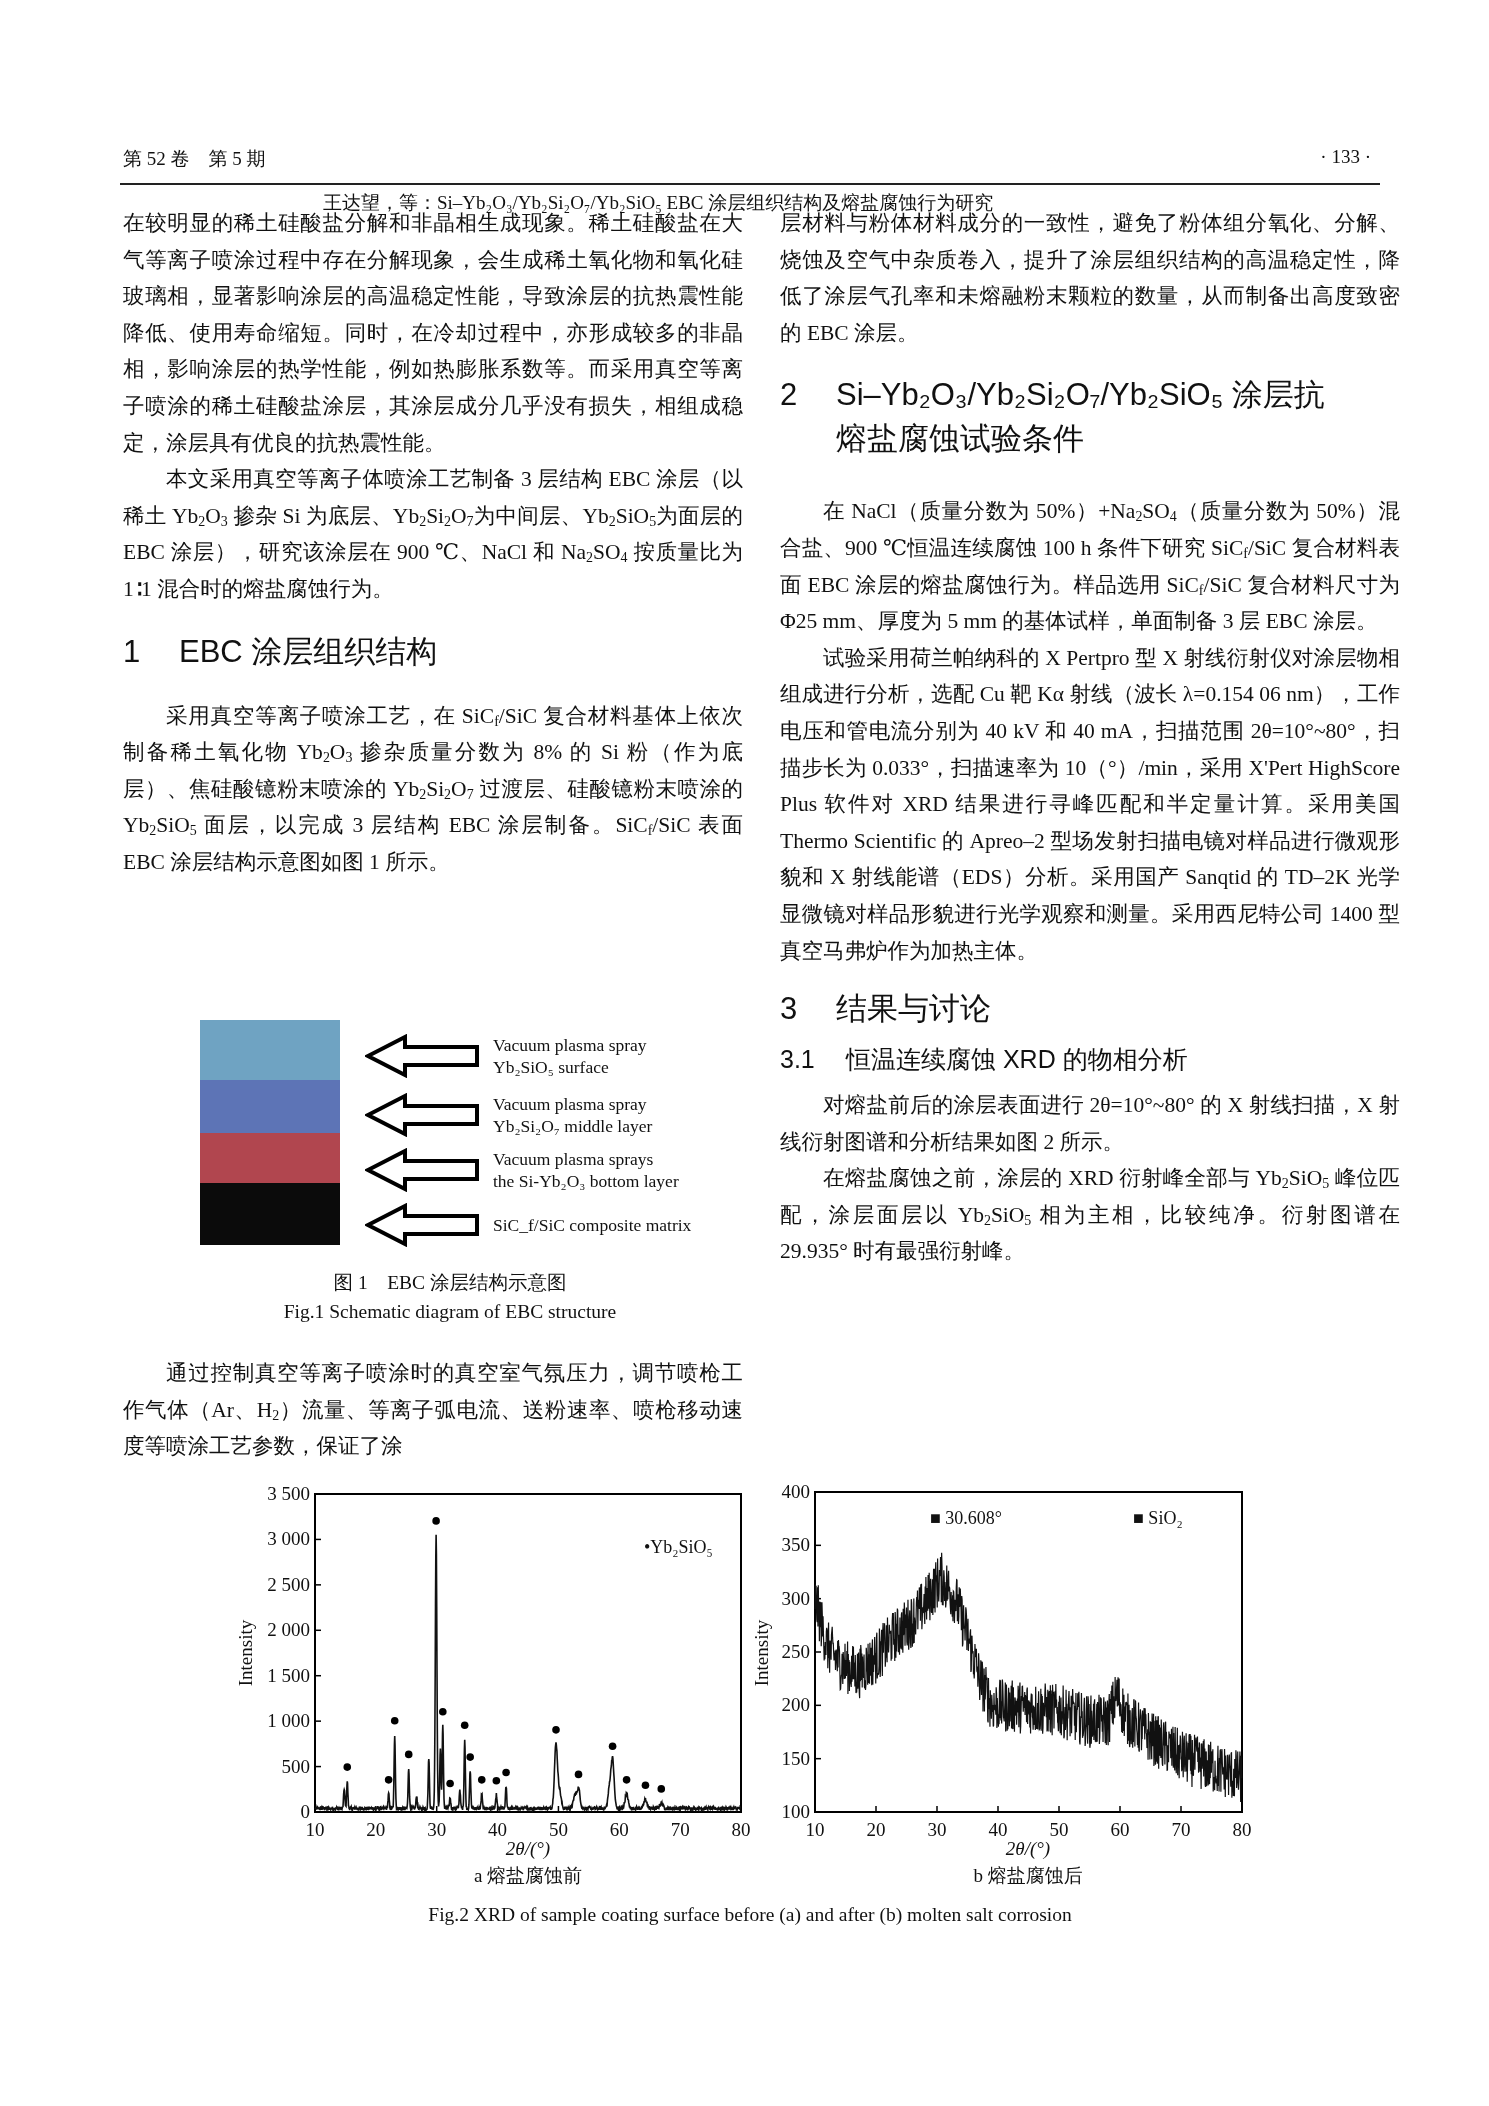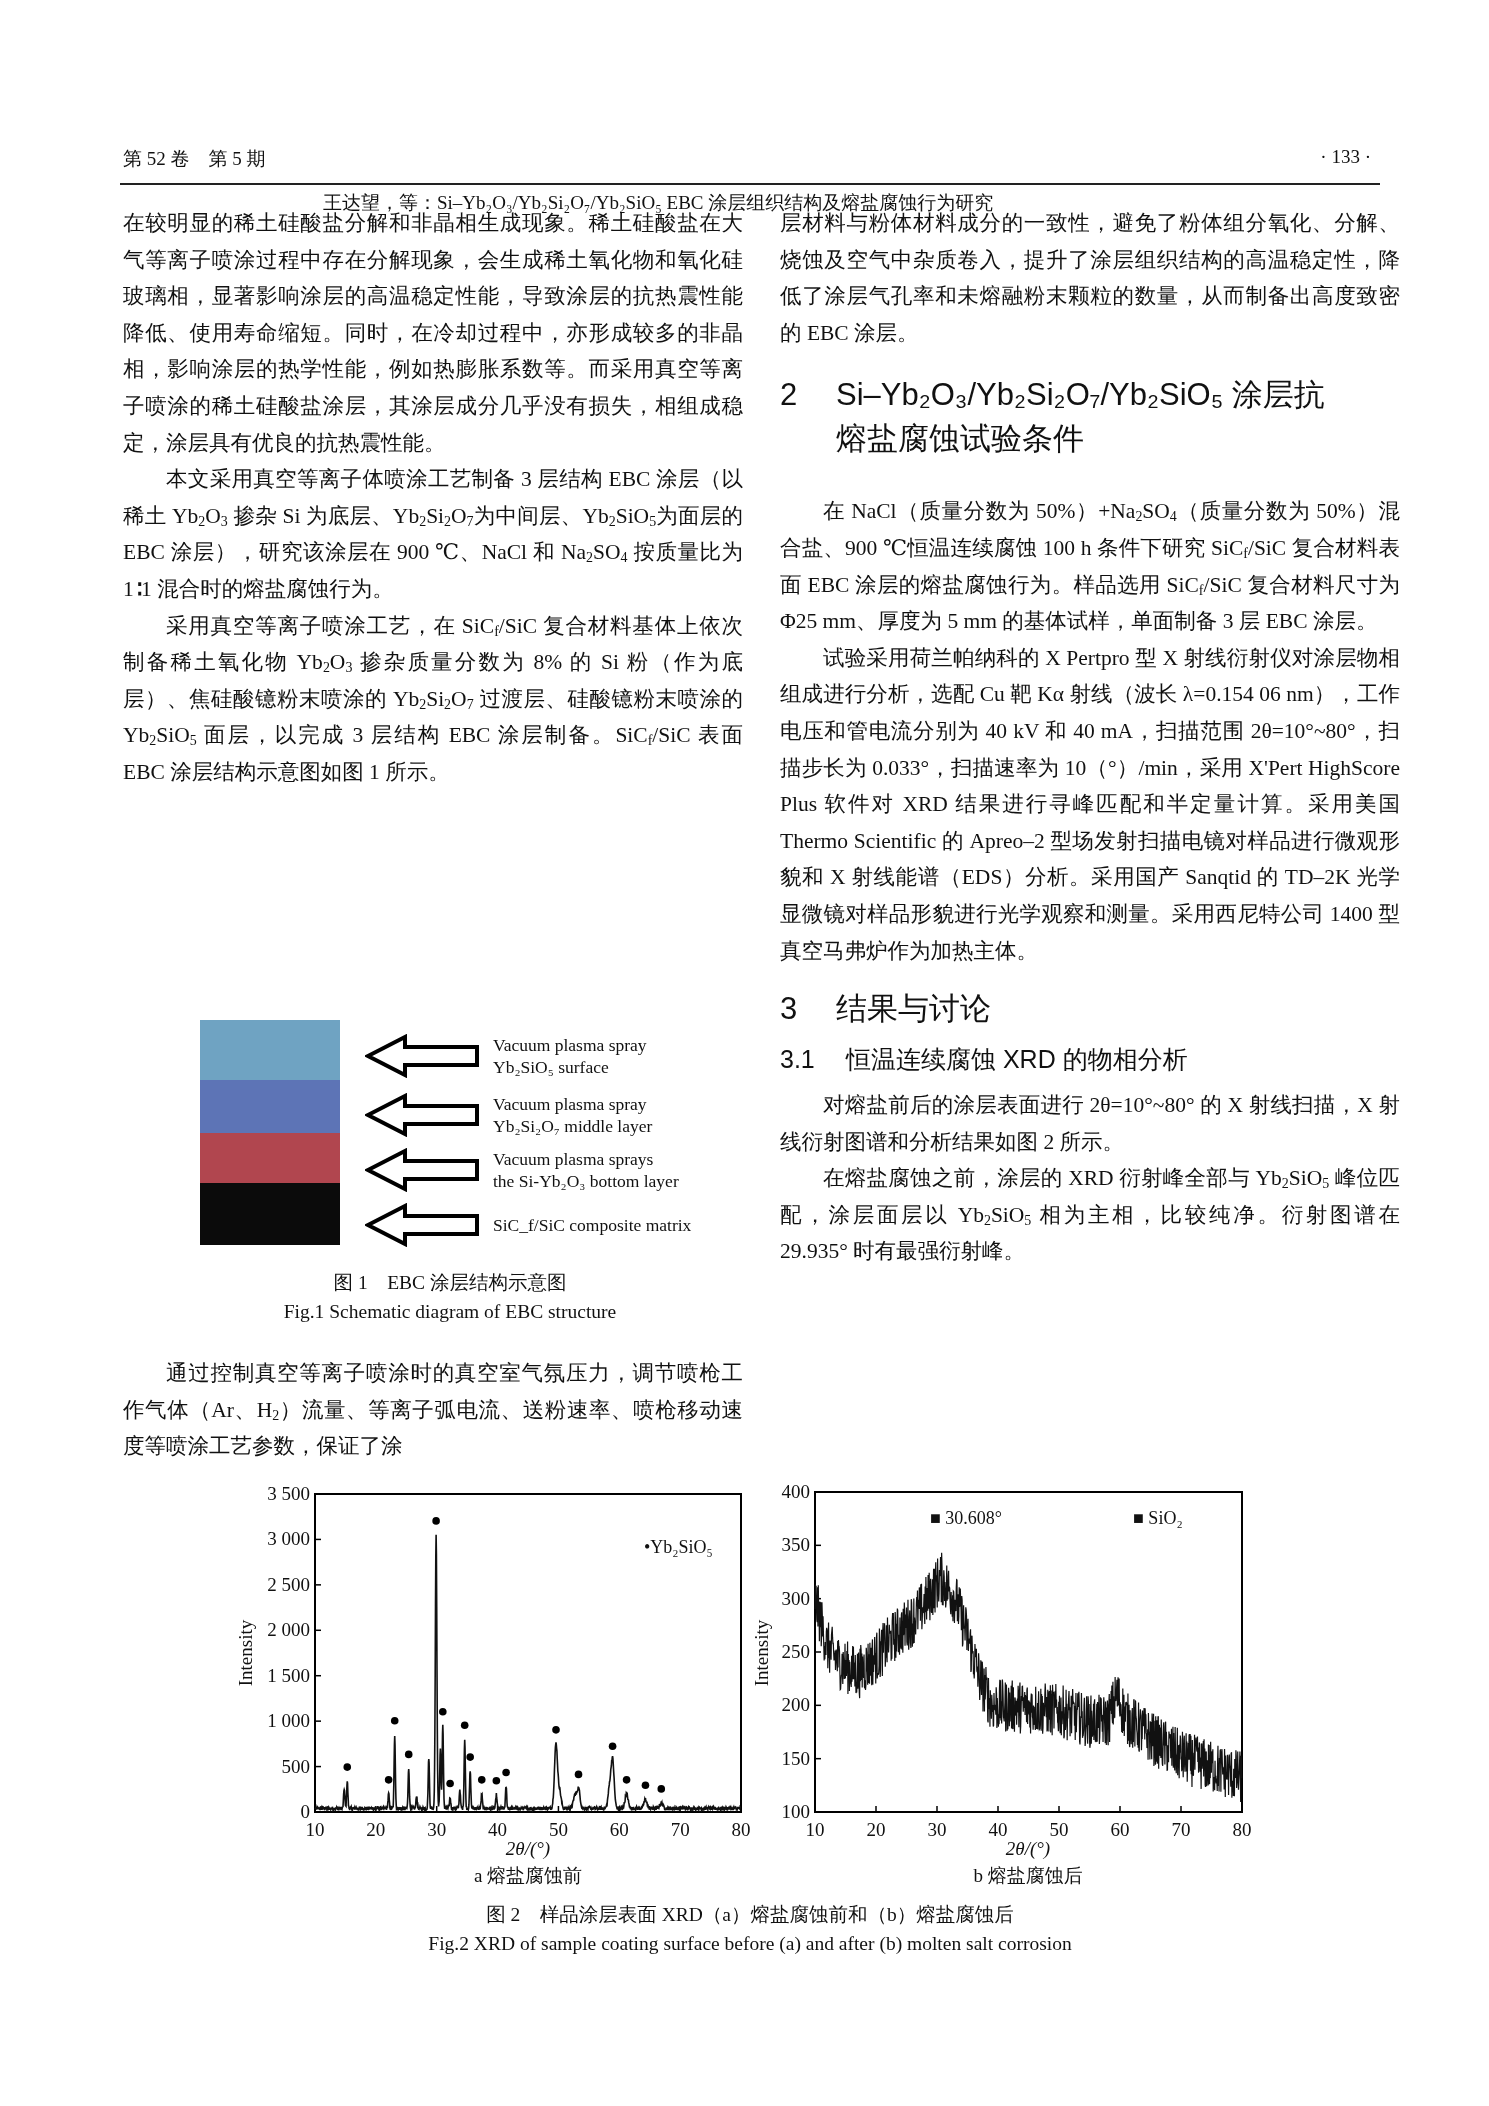--- a/index.html
+++ b/index.html
@@ -34,20 +34,23 @@
 <div class="header">
   <span class="vol">第 52 卷　第 5 期</span>
   <span class="title">王达望，等：Si–Yb₂O₃/Yb₂Si₂O₇/Yb₂SiO₅ EBC 涂层组织结构及熔盐腐蚀行为研究</span>
   <span class="page">· 133 ·</span>
 </div>
 <div class="header-rule"></div>
 
 <div class="col" style="left:123px; top:205px;">
   <p>在较明显的稀土硅酸盐分解和非晶相生成现象。稀土硅酸盐在大气等离子喷涂过程中存在分解现象，会生成稀土氧化物和氧化硅玻璃相，显著影响涂层的高温稳定性能，导致涂层的抗热震性能降低、使用寿命缩短。同时，在冷却过程中，亦形成较多的非晶相，影响涂层的热学性能，例如热膨胀系数等。而采用真空等离子喷涂的稀土硅酸盐涂层，其涂层成分几乎没有损失，相组成稳定，涂层具有优良的抗热震性能。</p>
   <p class="ind"><span>本文采用真空等离子体喷涂工艺制备 3 层结构 EBC 涂层（以稀土 Yb</span><sub>2</sub><span>O</span><sub>3</sub><span> 掺杂 Si 为底层、Yb</span><sub>2</sub><span>Si</span><sub>2</sub><span>O</span><sub>7</sub><span>为中间层、Yb</span><sub>2</sub><span>SiO</span><sub>5</sub><span>为面层的 EBC 涂层），研究该涂层在 900 ℃、NaCl 和 Na</span><sub>2</sub><span>SO</span><sub>4</sub><span> 按质量比为 1∶1 混合时的熔盐腐蚀行为。</span></p>
+  <div class="h1" style="margin-top:22px; margin-bottom:24px;">
+    <span class="num" style="width:56px;">1</span><span>EBC 涂层组织结构</span>
+  </div>
   <p class="ind"><span>采用真空等离子喷涂工艺，在 SiC</span><sub>f</sub><span>/SiC 复合材料基体上依次制备稀土氧化物 Yb</span><sub>2</sub><span>O</span><sub>3</sub><span> 掺杂质量分数为 8% 的 Si 粉（作为底层）、焦硅酸镱粉末喷涂的 Yb</span><sub>2</sub><span>Si</span><sub>2</sub><span>O</span><sub>7</sub><span> 过渡层、硅酸镱粉末喷涂的 Yb</span><sub>2</sub><span>SiO</span><sub>5</sub><span> 面层，以完成 3 层结构 EBC 涂层制备。SiC</span><sub>f</sub><span>/SiC 表面 EBC 涂层结构示意图如图 1 所示。</span></p>
 </div>
 
 <div class="fig1">
   <div class="layer" style="top:0; height:60px; background:#6fa3c2;"></div>
   <div class="layer" style="top:60px; height:53px; background:#5d74b6;"></div>
   <div class="layer" style="top:113px; height:50px; background:#b1464f;"></div>
   <div class="layer" style="top:163px; height:62px; background:#0b0b0b;"></div>
 
   <svg class="arrow" style="top:14px;" viewBox="0 0 115 44">
@@ -200,15 +203,14 @@
       <text x="810" y="1604.6666666666667" text-anchor="end" class="ax-text">300</text>
       <line x1="815" y1="1545.3333333333333" x2="821" y2="1545.3333333333333" stroke="#000" stroke-width="1.5"></line>
       <text x="810" y="1551.3333333333333" text-anchor="end" class="ax-text">350</text>
       <line x1="815" y1="1492" x2="821" y2="1492" stroke="#000" stroke-width="1.5"></line>
       <text x="810" y="1498" text-anchor="end" class="ax-text">400</text>
       <polyline points="815,1609.3416709825435 815.366,1584.6681608385475 815.732,1588.4985773028768 816.098,1585.6632426247793 816.464,1607.8756171054808 816.83,1619.6112052857306 817.196,1622.241668988169 817.562,1587.3297450286755 817.928,1626.4010882519688 818.294,1585.2352923718383 818.6600000000001,1609.486802150629 819.0260000000001,1601.5667557595516 819.392,1641.3554496250654 819.758,1609.5218276133273 820.124,1601.739467753063 820.49,1627.2408487864031 820.856,1602.3609635202406 821.2220000000001,1646.1313875308379 821.5880000000001,1635.4938509422668 821.9540000000001,1602.2735449492593 822.32,1615.2087791261617 822.686,1636.4652413342828 823.052,1616.3501418369406 823.4180000000001,1632.7244018943506 823.7840000000001,1645.9701015661892 824.1500000000001,1660.4423027034427 824.5160000000001,1646.0510787711162 824.8820000000001,1659.2947961911507 825.248,1642.0162022671307 825.614,1652.9545012344647 825.9800000000001,1654.8677780087735 826.3460000000001,1631.6189047062612 826.7120000000001,1627.8831743164815 827.0780000000001,1629.517520426598 827.4440000000001,1632.2043714203148 827.8100000000001,1668.3250879896457 828.1760000000002,1647.4713156383011 828.5420000000001,1622.5123536437281 828.9080000000001,1658.077631217439 829.2740000000001,1651.508477568323 829.6400000000001,1672.7973968488463 830.0060000000001,1640.6162624316803 830.3720000000001,1642.8758775168392 830.7380000000002,1645.8129240267724 831.1040000000002,1659.7490143243795 831.4700000000001,1634.8204602353992 831.8360000000001,1631.093586657594 832.2020000000001,1626.8394710548037 832.5680000000001,1637.1472184043505 832.9340000000002,1643.477336408377 833.3000000000002,1643.4431152167313 833.6660000000002,1653.2375886911207 834.0320000000002,1660.4014469299102 834.3980000000001,1652.703244614904 834.7640000000001,1659.4154426972332 835.1300000000001,1650.4029500170316 835.4960000000002,1670.1074983658275 835.8620000000002,1655.1778507349538 836.2280000000002,1649.495843082345 836.5940000000002,1655.3482592632322 836.9600000000002,1664.4945393779446 837.3260000000001,1671.2136547779855 837.6920000000002,1641.080149718157 838.0580000000002,1667.5526830961462 838.4240000000002,1640.1250699646612 838.7900000000002,1646.1231567185328 839.1560000000002,1646.564195943775 839.5220000000002,1651.4064992770109 839.8880000000001,1671.5393679386302 840.2540000000002,1689.5966343857417 840.6200000000002,1689.1215914907398 840.9860000000002,1680.7585199703913 841.3520000000002,1675.38231130957 841.7180000000002,1675.3506647843908 842.0840000000002,1653.7700477088124 842.4500000000003,1673.507891752735 842.8160000000003,1683.9892457207327 843.1820000000002,1651.919430273469 843.5480000000002,1659.3966672280437 843.9140000000002,1666.7946013948008 844.2800000000002,1678.9054668788567 844.6460000000003,1672.5383457006621 845.0120000000003,1643.6331792645767 845.3780000000003,1678.393580891992 845.7440000000003,1660.0967315181383 846.1100000000002,1664.7053590429714 846.4760000000002,1675.906800698479 846.8420000000002,1651.0374822460435 847.2080000000003,1673.5178138807614 847.5740000000003,1641.589169253164 847.9400000000003,1693.977948167434 848.3060000000003,1653.9450540984126 848.6720000000003,1675.9376653626107 849.0380000000002,1660.0940223701075 849.4040000000003,1691.0604786832562 849.7700000000003,1661.7235886523042 850.1360000000003,1674.811050015416 850.5020000000003,1682.0177152611855 850.8680000000003,1684.0224558626055 851.2340000000003,1686.986158904963 851.6000000000003,1655.7471145864229 851.9660000000003,1681.7829634194516 852.3320000000003,1666.8897395354638 852.6980000000003,1646.0872952711204 853.0640000000003,1679.2006632063626 853.4300000000003,1646.741724795966 853.7960000000003,1679.088898069393 854.1620000000003,1677.0730749075478 854.5280000000002,1662.5114753726727 854.8940000000002,1686.397751832264 855.2600000000002,1654.9566747886136 855.6260000000002,1675.6148352112402 855.9920000000002,1693.0797808979846 856.3580000000002,1690.580837453423 856.7240000000002,1692.4549930200942 857.0900000000001,1678.8712895402605 857.4560000000001,1653.6849872289333 857.8220000000001,1688.777610671907 858.1880000000001,1675.8759236924764 858.5540000000002,1652.401558460035 858.9200000000002,1681.6826682964102 859.2860000000002,1692.8445764641917 859.6520000000002,1698.128085416081 860.0180000000001,1648.8322602573683 860.3840000000001,1681.2518644129352 860.7500000000001,1645.0416666423164 861.1160000000001,1650.5546948025847 861.4820000000001,1679.941013989595 861.8480000000001,1653.3910538536827 862.214,1687.4949837199729 862.58,1656.4145857945773 862.946,1672.2940617262948 863.312,1675.3105231129396 863.678,1677.7924182558459 864.0440000000001,1654.4545095130309 864.4100000000001,1686.914228563126 864.7760000000001,1688.3466226043677 865.142,1680.2167722258732 865.508,1690.072464471009 865.874,1685.4589066661733 866.24,1647.7538991083798 866.606,1652.1791790585062 866.972,1669.5113600563093 867.338,1672.029087922214 867.704,1684.7714251678801 868.0699999999999,1643.6628493406793 868.4359999999999,1670.4813511563968 868.8019999999999,1682.9870500149084 869.1679999999999,1654.2229108389636 869.5339999999999,1683.6292778495713 869.8999999999999,1642.7044687053985 870.2659999999998,1672.3399972965167 870.6319999999998,1675.625572859719 870.9979999999999,1647.7794548862892 871.3639999999999,1668.9224930229113 871.7299999999999,1685.3522946664532 872.0959999999999,1647.4664005220682 872.4619999999999,1639.39835141822 872.8279999999999,1684.621564330053 873.1939999999998,1655.386767805256 873.5599999999998,1672.0722129756302 873.9259999999998,1656.5330713262906 874.2919999999998,1664.839653158107 874.6579999999998,1637.0696765421346 875.0239999999998,1660.2360809720167 875.3899999999998,1653.1242668005598 875.7559999999997,1683.551209970802 876.1219999999997,1659.5733945092397 876.4879999999998,1636.987941177782 876.8539999999998,1632.6484886613116 877.2199999999998,1678.5536854195402 877.5859999999998,1672.948565622919 877.9519999999998,1674.093457273533 878.3179999999998,1674.3847786214217 878.6839999999997,1673.3784734733451 879.0499999999997,1665.758354286137 879.4159999999997,1628.4271697927354 879.7819999999997,1642.4547725419793 880.1479999999997,1677.061700658879 880.5139999999997,1669.450507863277 880.8799999999997,1641.3344843798222 881.2459999999996,1643.5662707020645 881.6119999999996,1629.8169009855742 881.9779999999996,1636.1478942341637 882.3439999999996,1675.9259496728073 882.7099999999996,1632.3712807001002 883.0759999999996,1622.9958442611874 883.4419999999997,1652.83208654416 883.8079999999997,1634.1614521769404 884.1739999999996,1636.2620987438725 884.5399999999996,1623.3698660720522 884.9059999999996,1638.4412971502325 885.2719999999996,1666.6562422319294 885.6379999999996,1657.2017114227733 886.0039999999996,1657.055076914135 886.3699999999995,1625.292376093879 886.7359999999995,1647.974967453924 887.1019999999995,1662.1214870326503 887.4679999999995,1617.55493126411 887.8339999999995,1636.6168488070598 888.1999999999995,1644.9535081535885 888.5659999999996,1652.489793150786 888.9319999999996,1644.2436074375094 889.2979999999995,1624.6664484116645 889.6639999999995,1633.1381989040897 890.0299999999995,1632.8994187935 890.3959999999995,1631.337803395836 890.7619999999995,1631.2121417748826 891.1279999999995,1660.7304417562746 891.4939999999995,1652.0655532814708 891.8599999999994,1658.9013915137143 892.2259999999994,1620.91050916946 892.5919999999994,1613.1010379466416 892.9579999999994,1624.5656981898092 893.3239999999994,1612.9759557529703 893.6899999999994,1644.8104890524983 894.0559999999994,1639.1619087278011 894.4219999999993,1645.0770008260065 894.7879999999993,1661.06544199571 895.1539999999993,1611.985318918818 895.5199999999994,1619.961218750956 895.8859999999994,1657.802280373544 896.2519999999994,1623.7827853601912 896.6179999999994,1651.410053859228 896.9839999999994,1628.1911112190685 897.3499999999993,1608.5082753259578 897.7159999999993,1610.3238954441397 898.0819999999993,1633.5156548951925 898.4479999999993,1652.123267208694 898.8139999999993,1634.8088401555938 899.1799999999993,1643.4187237987699 899.5459999999993,1654.830876107293 899.9119999999992,1617.5993297008429 900.2779999999992,1646.870809016075 900.6439999999993,1644.4724077674468 901.0099999999993,1648.7988918267192 901.3759999999993,1614.4809730461375 901.7419999999993,1612.320933156263 902.1079999999993,1649.728416287438 902.4739999999993,1620.753553234442 902.8399999999992,1652.789975991717 903.2059999999992,1608.8277014327186 903.5719999999992,1635.2701249605007 903.9379999999992,1630.585373778455 904.3039999999992,1602.489265977435 904.6699999999992,1611.2532045802977 905.0359999999991,1645.8351160141933 905.4019999999991,1614.5239797667502 905.7679999999991,1627.8701661058167 906.1339999999991,1626.6981661868 906.4999999999991,1607.4424667150918 906.8659999999991,1641.7510169428056 907.2319999999991,1645.500280085061 907.5979999999992,1636.4846824323913 907.9639999999991,1599.8590259823795 908.3299999999991,1632.541482027004 908.6959999999991,1649.6145179237749 909.0619999999991,1642.6093867284546 909.4279999999991,1616.8635661672856 909.7939999999991,1610.391273277051 910.1599999999991,1630.4869735632506 910.525999999999,1642.8480953953276 910.891999999999,1648.0776645278556 911.257999999999,1599.1654198950378 911.623999999999,1602.7312388402283 911.989999999999,1619.0756421276108 912.355999999999,1646.6469537861067 912.721999999999,1623.4708592450652 913.0879999999989,1627.2407639988219 913.453999999999,1643.4786747732082 913.819999999999,1598.4931342225968 914.185999999999,1642.9842522168658 914.551999999999,1617.4314663905873 914.917999999999,1622.5837920027352 915.283999999999,1623.6852637645393 915.649999999999,1634.4138107261388 916.0159999999989,1621.2643857095582 916.3819999999989,1602.7801161012596 916.7479999999989,1597.0376903582492 917.1139999999989,1606.1694304750297 917.4799999999989,1590.595665209212 917.8459999999989,1629.2572311860977 918.2119999999989,1603.9969815789163 918.5779999999988,1599.8208530498719 918.9439999999988,1608.626741726071 919.3099999999988,1587.6002736175449 919.6759999999988,1609.0135841746148 920.0419999999989,1587.1961004407203 920.4079999999989,1620.722041211764 920.7739999999989,1584.181250179347 921.1399999999988,1591.2000294797137 921.5059999999988,1583.7119728358255 921.8719999999988,1629.1454656957471 922.2379999999988,1620.527850170209 922.6039999999988,1607.1826898579234 922.9699999999988,1612.6708854580334 923.3359999999988,1612.32055973381 923.7019999999987,1605.3109932838292 924.0679999999987,1594.058771395675 924.4339999999987,1616.3466903108995 924.7999999999987,1624.041205085214 925.1659999999988,1586.492199681859 925.5319999999988,1612.280936795587 925.8979999999988,1577.0089257806005 926.2639999999988,1595.3056403764965 926.6299999999987,1619.5726105090268 926.9959999999987,1588.659932216509 927.3619999999987,1588.6546782293585 927.7279999999987,1610.756909387899 928.0939999999987,1575.0465387942581 928.4599999999987,1595.7313301734926 928.8259999999987,1608.7491903968132 929.1919999999986,1572.7903049918584 929.5579999999986,1604.0432319554413 929.9239999999986,1620.185787004436 930.2899999999986,1585.3915525170767 930.6559999999986,1578.7159443194632 931.0219999999986,1590.1167543711326 931.3879999999986,1611.9749211985047 931.7539999999985,1612.8516411141495 932.1199999999985,1601.927245352505 932.4859999999985,1579.1701752409701 932.8519999999986,1614.9352882570693 933.2179999999986,1592.6538457270342 933.5839999999986,1568.6355810678945 933.9499999999986,1608.1894418732334 934.3159999999986,1568.8473253036784 934.6819999999985,1581.0098620529882 935.0479999999985,1612.5132620391487 935.4139999999985,1574.069354286858 935.7799999999985,1562.1484290647966 936.1459999999985,1581.5745992276247 936.5119999999985,1575.2543094175262 936.8779999999985,1590.5907172086584 937.2439999999984,1607.444662435393 937.6099999999984,1558.5643531123728 937.9759999999985,1582.4310677235783 938.3419999999985,1588.713291550533 938.7079999999985,1601.3825393062436 939.0739999999985,1592.9978100395156 939.4399999999985,1569.9582695426157 939.8059999999984,1576.023793133467 940.1719999999984,1574.6690693250298 940.5379999999984,1557.0073793631657 940.9039999999984,1558.4855248131646 941.2699999999984,1602.281797619769 941.6359999999984,1552.8505297310035 942.0019999999984,1566.793924271041 942.3679999999983,1605.0843173550293 942.7339999999983,1587.439243527404 943.0999999999983,1605.3786349816228 943.4659999999983,1582.054239663608 943.8319999999983,1570.3446661029143 944.1979999999983,1576.4947342614544 944.5639999999983,1600.879767434996 944.9299999999982,1581.990568041898 945.2959999999982,1592.3762042489802 945.6619999999983,1607.3859068110598 946.0279999999983,1603.317442084694 946.3939999999983,1586.2595071882986 946.7599999999983,1565.4424217850867 947.1259999999983,1600.7023176345908 947.4919999999983,1579.7642952018018 947.8579999999982,1599.2631160241303 948.2239999999982,1576.3469203344998 948.5899999999982,1570.6862788521232 948.9559999999982,1591.453961763564 949.3219999999983,1587.0235855812393 949.6879999999983,1587.827686126613 950.0539999999983,1601.2209997312343 950.4199999999983,1608.2447861518997 950.7859999999982,1614.2713582547792 951.1519999999983,1591.9344163979176 951.5179999999983,1607.8279747801112 951.8839999999983,1601.8494657006424 952.2499999999984,1616.8310746068048 952.6159999999984,1595.1846120288292 952.9819999999984,1621.330644564865 953.3479999999984,1591.1506281044494 953.7139999999984,1591.7135648793528 954.0799999999984,1601.3087370027133 954.4459999999984,1623.046039665582 954.8119999999984,1609.0047357777858 955.1779999999985,1599.8331754778437 955.5439999999985,1610.3217780484842 955.9099999999985,1611.0443883184814 956.2759999999985,1587.104116090015 956.6419999999985,1579.805486121902 957.0079999999986,1580.0916950245087 957.3739999999985,1621.1878404695562 957.7399999999985,1616.712898691947 958.1059999999986,1594.2285517698429 958.4719999999986,1624.000615788719 958.8379999999986,1615.9429866315115 959.2039999999986,1587.17748634548 959.5699999999986,1606.9001881770594 959.9359999999987,1601.1313535384347 960.3019999999987,1588.4517116049255 960.6679999999986,1600.8274082247503 961.0339999999987,1609.235005884394 961.3999999999987,1630.1198170915143 961.7659999999987,1596.0209043146976 962.1319999999987,1600.3627467641145 962.4979999999987,1646.4135736079538 962.8639999999988,1643.7436959133306 963.2299999999988,1620.775714320426 963.5959999999988,1605.223873168101 963.9619999999989,1621.1017161925513 964.3279999999988,1628.7693134449491 964.6939999999988,1625.9992886221742 965.0599999999988,1640.4242914766771 965.4259999999988,1626.086476934974 965.7919999999989,1607.3307343313174 966.1579999999989,1609.8333332089146 966.5239999999989,1616.0576524658486 966.889999999999,1649.9286595611777 967.255999999999,1626.3511380220689 967.6219999999989,1628.0930980773667 967.9879999999989,1618.8167880545475 968.3539999999989,1651.0605586174686 968.719999999999,1641.9618608994197 969.085999999999,1640.1278726574096 969.451999999999,1638.5326336017088 969.8179999999991,1643.6381391780346 970.1839999999991,1632.9268926311097 970.549999999999,1629.2834154559655 970.915999999999,1671.9122161343998 971.281999999999,1669.729715560583 971.6479999999991,1637.0940607265727 972.0139999999991,1635.647280151776 972.3799999999991,1650.9370356107738 972.7459999999992,1652.7439215973473 973.1119999999992,1652.3138691063166 973.4779999999992,1674.2033560137002 973.8439999999991,1672.1518012814156 974.2099999999991,1678.5158056859439 974.5759999999992,1669.89385452726 974.9419999999992,1644.0755341894255 975.3079999999992,1652.5866997608268 975.6739999999993,1657.3111425114541 976.0399999999993,1649.3348813173652 976.4059999999993,1649.3256407975591 976.7719999999993,1669.857070046433 977.1379999999992,1672.0819196969378 977.5039999999993,1666.4416773841451 977.8699999999993,1686.6834948164776 978.2359999999993,1674.3719048824753 978.6019999999994,1653.3425968200238 978.9679999999994,1660.4365006313249 979.3339999999994,1680.796599110262 979.6999999999994,1699.8802490208961 980.0659999999993,1691.2260034491726 980.4319999999994,1685.1794181722419 980.7979999999994,1660.2118756390842 981.1639999999994,1662.7273450002344 981.5299999999995,1695.005692793213 981.8959999999995,1663.2607047816389 982.2619999999995,1661.6700340041584 982.6279999999995,1668.306190216186 982.9939999999995,1711.6144045507592 983.3599999999996,1686.4998676254559 983.7259999999995,1696.4287193215887 984.0919999999995,1668.5643465461965 984.4579999999996,1711.419069669621 984.8239999999996,1674.8948238814683 985.1899999999996,1699.5208206093803 985.5559999999996,1691.31523588839 985.9219999999996,1666.9908767458312 986.2879999999997,1679.3659398208827 986.6539999999997,1679.3738560802794 987.0199999999996,1677.5086033934915 987.3859999999997,1694.6971023431804 987.7519999999997,1720.7236953725055 988.1179999999997,1722.4983743661846 988.4839999999997,1677.9701881907115 988.8499999999997,1709.2298939947793 989.2159999999998,1700.7149118940877 989.5819999999998,1697.952696723158 989.9479999999998,1726.8254099523763 990.3139999999999,1690.1553157707153 990.6799999999998,1709.1612396146297 991.0459999999998,1705.007626331073 991.4119999999998,1718.7804453475305 991.7779999999998,1694.8677158819823 992.1439999999999,1703.721025848777 992.5099999999999,1712.0319252260094 992.8759999999999,1705.0039777536515 993.242,1726.614641134473 993.608,1725.6151344582775 993.9739999999999,1692.9399393416318 994.3399999999999,1706.6348929053313 994.7059999999999,1704.8461269539678 995.072,1710.1708050163331 995.438,1705.444213542768 995.804,1714.7125765028031 996.1700000000001,1687.3476386645295 996.5360000000001,1693.2029156854753 996.902,1727.978277355305 997.268,1697.9595293325883 997.634,1709.3094279508396 998.0000000000001,1719.3942124200441 998.3660000000001,1726.6572382997792 998.7320000000001,1714.1814247029565 999.0980000000002,1724.1922930547762 999.4640000000002,1689.1080975402804 999.8300000000002,1679.8020812064894 1000.1960000000001,1718.1659031644483 1000.5620000000001,1680.3309946181744 1000.9280000000002,1720.584465014513 1001.2940000000002,1701.2212345748833 1001.6600000000002,1723.397549213801 1002.0260000000003,1708.770011118499 1002.3920000000003,1679.441478524774 1002.7580000000003,1685.329867118001 1003.1240000000003,1698.2195984879256 1003.4900000000002,1717.0681921653127 1003.8560000000003,1718.6619437122688 1004.2220000000003,1721.4570705853052 1004.5880000000003,1710.931273011119 1004.9540000000004,1702.247144520432 1005.3200000000004,1682.5031834516576 1005.6860000000004,1731.3756571479082 1006.0520000000004,1699.0749319871993 1006.4180000000003,1684.41464133826 1006.7840000000004,1699.518295845609 1007.1500000000004,1730.6350322289038 1007.5160000000004,1723.0631073367572 1007.8820000000005,1729.2807853664776 1008.2480000000005,1708.5228634589134 1008.6140000000005,1687.8119195481972 1008.9800000000005,1696.1115528528333 1009.3460000000005,1726.2279993186703 1009.7120000000006,1692.502077628863 1010.0780000000005,1714.9262967275315 1010.4440000000005,1704.143262990404 1010.8100000000006,1721.5536903666655 1011.1760000000006,1685.7492927237417 1011.5420000000006,1728.611820547748 1011.9080000000006,1687.7528727315723 1012.2740000000006,1680.4116194042708 1012.6400000000007,1728.238974132343 1013.0060000000007,1728.9180614103793 1013.3720000000006,1687.3736697157105 1013.7380000000007,1724.209002877995 1014.1040000000007,1719.3212261397675 1014.4700000000007,1731.8480351589576 1014.8360000000007,1697.4295935259083 1015.2020000000007,1698.7090408401207 1015.5680000000008,1709.2649658531643 1015.9340000000008,1715.6166875764898 1016.3000000000008,1700.8456675907603 1016.6660000000008,1724.7895524082153 1017.0320000000008,1707.8768071992188 1017.3980000000008,1698.4450743380664 1017.7640000000008,1712.3815077755357 1018.1300000000008,1685.867501741044 1018.4960000000009,1695.880595332936 1018.8620000000009,1727.1392130232634 1019.2280000000009,1691.4516214106675 1019.594000000001,1689.4288190135771 1019.960000000001,1682.4621101480184 1020.3260000000009,1733.560281680592 1020.6920000000009,1726.5949955530696 1021.0580000000009,1710.8050045856253 1021.424000000001,1696.0709744477322 1021.790000000001,1700.9933640730205 1022.156000000001,1686.6051616737325 1022.5220000000011,1686.377725882601 1022.888000000001,1698.5280163342125 1023.254000000001,1711.6212999503257 1023.620000000001,1697.1883384364335 1023.986000000001,1704.9988258261283 1024.352000000001,1707.8660759088336 1024.7180000000012,1692.0246264385564 1025.0840000000012,1714.9557599941465 1025.4500000000012,1695.035941381345 1025.8160000000012,1703.216505268608 1026.1820000000012,1696.1095935628148 1026.5480000000011,1722.355343005365 1026.9140000000011,1689.9786543077223 1027.280000000001,1687.6203111389912 1027.646000000001,1724.001533201821 1028.0120000000013,1704.8418804396952 1028.3780000000013,1704.2472244055743 1028.7440000000013,1700.1864093103522 1029.1100000000013,1714.4992030344472 1029.4760000000012,1701.5402682302179 1029.8420000000012,1727.421258574283 1030.2080000000014,1702.479086497933 1030.5740000000014,1733.6138130225247 1030.9400000000014,1701.0578868688503 1031.3060000000014,1693.4301963371104 1031.6720000000014,1712.7492715983672 1032.0380000000014,1694.2380449214352 1032.4040000000014,1716.7551589211605 1032.7700000000013,1718.6009879177702 1033.1360000000013,1729.7246692950025 1033.5020000000015,1705.6238414166355 1033.8680000000015,1725.0926896398964 1034.2340000000015,1706.6982165412048 1034.6000000000015,1722.651922957816 1034.9660000000015,1720.7554306203874 1035.3320000000015,1730.0020600075081 1035.6980000000015,1686.7867759434823 1036.0640000000017,1728.6522967439046 1036.4300000000017,1724.91961259247 1036.7960000000016,1728.9432061647806 1037.1620000000016,1721.5879201846733 1037.5280000000016,1702.9679666883344 1037.8940000000016,1729.4517300632792 1038.2600000000016,1706.3836933230882 1038.6260000000016,1691.2002130390022 1038.9920000000016,1708.006623504167 1039.3580000000018,1729.390975865995 1039.7240000000018,1728.781409798697 1040.0900000000017,1722.3134160451586 1040.4560000000017,1722.0261553394407 1040.8220000000017,1688.7745696672005 1041.1880000000017,1730.7709425311805 1041.5540000000017,1693.946802268959 1041.920000000002,1710.8063721300023 1042.2860000000019,1695.9302467731222 1042.6520000000019,1733.70986281446 1043.0180000000018,1727.4757036455844 1043.3840000000018,1702.718728763738 1043.7500000000018,1714.5575291852892 1044.1160000000018,1710.8184125005873 1044.4820000000018,1716.3210357290434 1044.8480000000018,1694.902475676734 1045.214000000002,1683.5541060588014 1045.580000000002,1691.4189932857532 1045.946000000002,1710.5080423017857 1046.312000000002,1717.0932257521 1046.678000000002,1696.9028964946333 1047.044000000002,1731.4108501402418 1047.410000000002,1730.010802505193 1047.776000000002,1689.7110470578405 1048.142000000002,1712.4779061087481 1048.508000000002,1692.2051285276755 1048.874000000002,1731.3980899065853 1049.240000000002,1690.8982599453864 1049.606000000002,1717.6024444757277 1049.972000000002,1719.7216092472045 1050.338000000002,1685.2743067164972 1050.704000000002,1732.5299868084714 1051.0700000000022,1690.5670169947034 1051.4360000000022,1705.1457284969372 1051.8020000000022,1694.1430213140613 1052.1680000000022,1735.2059472934513 1052.5340000000022,1684.6520505503415 1052.9000000000021,1695.102337525392 1053.2660000000021,1695.9756476006505 1053.6320000000023,1691.836954092846 1053.9980000000023,1728.369036971168 1054.3640000000023,1698.7449089193303 1054.7300000000023,1696.9162260047442 1055.0960000000023,1691.322632390468 1055.4620000000023,1707.8252912278874 1055.8280000000022,1684.121549493199 1056.1940000000022,1703.1805704839082 1056.5600000000022,1699.3930834378557 1056.9260000000024,1713.7639622856757 1057.2920000000024,1706.9800559673947 1057.6580000000024,1722.2412342947957 1058.0240000000024,1723.3333045426823 1058.3900000000024,1731.2425948458267 1058.7560000000024,1701.8122025525429 1059.1220000000023,1716.3128756514068 1059.4880000000026,1695.6563450020797 1059.8540000000025,1728.0960261287796 1060.2200000000025,1733.1790365452107 1060.5860000000025,1717.7594542295194 1060.9520000000025,1697.6191156987595 1061.3180000000025,1735.3146263211117 1061.6840000000025,1711.269701950216 1062.0500000000025,1724.3036699865195 1062.4160000000024,1717.3434792687005 1062.7820000000027,1711.1998372166263 1063.1480000000026,1685.5704163468847 1063.5140000000026,1710.626528388522 1063.8800000000026,1738.2930822750436 1064.2460000000026,1736.6338697831761 1064.6120000000026,1720.1831451924659 1064.9780000000026,1706.9920700786893 1065.3440000000028,1729.944964676517 1065.7100000000028,1725.898260122876 1066.0760000000028,1689.8579788687496 1066.4420000000027,1719.1952430018173 1066.8080000000027,1703.718969516361 1067.1740000000027,1740.1816812438926 1067.5400000000027,1715.6500271068383 1067.9060000000027,1718.449674006074 1068.2720000000027,1706.4349203993452 1068.6380000000029,1698.1655351160973 1069.0040000000029,1691.072618364688 1069.3700000000028,1710.188401169754 1069.7360000000028,1708.0316009571013 1070.1020000000028,1736.2257529070198 1070.4680000000028,1707.152854087168 1070.8340000000028,1720.2105241091597 1071.200000000003,1695.781766488675 1071.566000000003,1733.2205829529894 1071.932000000003,1712.6103865703465 1072.298000000003,1701.3448093072489 1072.664000000003,1689.0805363522595 1073.030000000003,1702.8778682271143 1073.396000000003,1702.1817918920951 1073.762000000003,1703.9958880842867 1074.1280000000029,1702.5437896134986 1074.4940000000029,1725.7014730552123 1074.860000000003,1706.117050357231 1075.226000000003,1739.934727293492 1075.592000000003,1714.3729267011865 1075.958000000003,1693.083011664866 1076.324000000003,1732.189359461337 1076.690000000003,1717.272369868455 1077.0560000000032,1708.519457401449 1077.4220000000032,1709.6929387658681 1077.7880000000032,1693.2836157601205 1078.1540000000032,1706.9111173126307 1078.5200000000032,1703.1983275159203 1078.8860000000032,1691.7896148640639 1079.2520000000031,1702.6711447356076 1079.6180000000031,1741.4182752060651 1079.984000000003,1744.4950346043092 1080.350000000003,1732.9071124170484 1080.7160000000033,1716.179660969382 1081.0820000000033,1717.7782442499943 1081.4480000000033,1693.0150902670493 1081.8140000000033,1713.4448073988988 1082.1800000000032,1711.1474737389153 1082.5460000000032,1737.8516049361865 1082.9120000000034,1733.6320691650174 1083.2780000000034,1734.326098713926 1083.6440000000034,1730.504346858144 1084.0100000000034,1705.8393752355757 1084.3760000000034,1697.684675646758 1084.7420000000034,1716.0531083945095 1085.1080000000034,1746.0158811541708 1085.4740000000033,1742.209629883634 1085.8400000000033,1729.6613660287906 1086.2060000000033,1722.8411150960405 1086.5720000000035,1696.164369091534 1086.9380000000035,1722.4070904019122 1087.3040000000035,1727.3779248768237 1087.6700000000035,1743.7602990705907 1088.0360000000035,1696.292167087876 1088.4020000000035,1701.587131621227 1088.7680000000037,1725.3203511553309 1089.1340000000037,1704.1073833312657 1089.5000000000036,1738.2912457738807 1089.8660000000036,1747.8411862054722 1090.2320000000036,1744.7034754886774 1090.5980000000036,1709.266303044402 1090.9640000000036,1695.5246111307563 1091.3300000000036,1743.7845306376855 1091.6960000000036,1710.6880121057332 1092.0620000000035,1717.9274253705178 1092.4280000000037,1736.7524731901563 1092.7940000000037,1730.570703816245 1093.1600000000037,1735.2287114401793 1093.5260000000037,1703.8393970919647 1093.8920000000037,1739.9505246442823 1094.2580000000037,1702.8497183907389 1094.624000000004,1699.3379160336551 1094.9900000000039,1729.340357453876 1095.3560000000039,1741.68980407421 1095.7220000000038,1734.8628168044904 1096.0880000000038,1742.147802985963 1096.4540000000038,1715.9402971118411 1096.8200000000038,1703.8867772214828 1097.1860000000038,1741.8263829520406 1097.5520000000038,1701.9569457157625 1097.9180000000038,1709.3075955528645 1098.284000000004,1728.0959714161058 1098.650000000004,1712.3180020484072 1099.016000000004,1694.6938209285465 1099.382000000004,1744.0096486390923 1099.748000000004,1737.0487909266021 1100.114000000004,1723.2835623308163 1100.480000000004,1697.3308416766413 1100.846000000004,1699.5585072609713 1101.212000000004,1698.150426205628 1101.578000000004,1721.4404245888693 1101.944000000004,1714.737747176894 1102.310000000004,1731.7500762863783 1102.676000000004,1714.9481150155334 1103.042000000004,1741.9718373588466 1103.408000000004,1710.578403137583 1103.774000000004,1697.3081728381298 1104.1400000000042,1704.01957319119 1104.5060000000042,1718.8043988409784 1104.8720000000042,1730.4154980895491 1105.2380000000041,1743.1216697670154 1105.6040000000041,1701.5969845237817 1105.9700000000041,1713.200080855377 1106.3360000000043,1745.023353575274 1106.7020000000043,1707.5361184885428 1107.0680000000043,1729.0259691785832 1107.4340000000043,1700.5497372724192 1107.8000000000043,1739.908690130904 1108.1660000000043,1745.2048606228602 1108.5320000000042,1706.8614347911912 1108.8980000000042,1702.1763656417604 1109.2640000000042,1694.0264165010922 1109.6300000000042,1741.8975855505732 1109.9960000000044,1699.0914663832004 1110.3620000000044,1700.3237919937958 1110.7280000000044,1710.83859709359 1111.0940000000044,1690.980477374553 1111.4600000000044,1713.9110539645035 1111.8260000000043,1685.4970260383575 1112.1920000000046,1718.1252751588656 1112.5580000000045,1723.2158859201961 1112.9240000000045,1681.8080819844797 1113.2900000000045,1724.4371782903293 1113.6560000000045,1696.328299124803 1114.0220000000045,1718.1365488633398 1114.3880000000045,1699.8913324221332 1114.7540000000045,1717.7893394423777 1115.1200000000044,1676.9344377285984 1115.4860000000044,1696.848105353623 1115.8520000000046,1701.0778152356465 1116.2180000000046,1695.3630671052267 1116.5840000000046,1688.0982294558562 1116.9500000000046,1679.6861343189971 1117.3160000000046,1706.4574731168339 1117.6820000000046,1689.9542757617066 1118.0480000000048,1677.2558065984554 1118.4140000000048,1705.418543508919 1118.7800000000047,1704.0152403665525 1119.1460000000047,1678.5594062885064 1119.5120000000047,1710.4402014689306 1119.8780000000047,1716.4927495670152 1120.2440000000047,1702.1621987354217 1120.6100000000047,1715.7296321036274 1120.9760000000047,1704.2089125747136 1121.3420000000046,1714.717713726631 1121.7080000000049,1731.91301797411 1122.0740000000048,1714.0309076926205 1122.4400000000048,1732.939298704915 1122.8060000000048,1688.4918146724483 1123.1720000000048,1731.058322354288 1123.5380000000048,1713.9523249475087 1123.904000000005,1694.878894246153 1124.270000000005,1736.06388864966 1124.636000000005,1715.8574833231428 1125.002000000005,1706.5609436989307 1125.368000000005,1721.7213358360873 1125.734000000005,1702.2421405547695 1126.100000000005,1703.766668427755 1126.466000000005,1703.0567690539178 1126.8320000000049,1705.1857165238507 1127.1980000000049,1702.842719818524 1127.564000000005,1743.9432249237918 1127.930000000005,1693.5625068800762 1128.296000000005,1740.7071534396762 1128.662000000005,1738.3460226172147 1129.028000000005,1704.7428581396612 1129.394000000005,1743.9969575789894 1129.7600000000052,1747.079704932891 1130.1260000000052,1710.2186365997682 1130.4920000000052,1739.781853470993 1130.8580000000052,1736.437242830365 1131.2240000000052,1744.1764449085213 1131.5900000000051,1734.1234983883048 1131.9560000000051,1713.6033086686339 1132.3220000000051,1708.0748362945062 1132.688000000005,1747.7137019947966 1133.054000000005,1718.6653305593218 1133.4200000000053,1741.9992979899955 1133.7860000000053,1699.3001849710158 1134.1520000000053,1726.6955079944012 1134.5180000000053,1707.165926808415 1134.8840000000052,1746.5433077266825 1135.2500000000052,1700.9983033896458 1135.6160000000054,1701.433660376714 1135.9820000000054,1716.666220116746 1136.3480000000054,1718.8799810225905 1136.7140000000054,1729.336336333315 1137.0800000000054,1733.0271480210977 1137.4460000000054,1744.898705155398 1137.8120000000054,1734.9298472786124 1138.1780000000053,1747.657354133058 1138.5440000000053,1702.3826846757047 1138.9100000000053,1750.3314185566426 1139.2760000000055,1751.631430720912 1139.6420000000055,1722.7959766134172 1140.0080000000055,1716.704464459364 1140.3740000000055,1709.2770103542089 1140.7400000000055,1713.0596799521904 1141.1060000000055,1715.82916595595 1141.4720000000057,1750.2449735890295 1141.8380000000056,1734.5265022655562 1142.2040000000056,1738.9315603856578 1142.5700000000056,1710.520397571187 1142.9360000000056,1721.0501730886515 1143.3020000000056,1722.1318081394768 1143.6680000000056,1726.230716140926 1144.0340000000056,1708.118625596876 1144.4000000000055,1719.7889447346633 1144.7660000000055,1739.5648343514854 1145.1320000000057,1708.2124890812179 1145.4980000000057,1721.95546040096 1145.8640000000057,1714.3691877329052 1146.2300000000057,1732.8849048230989 1146.5960000000057,1734.3820875629199 1146.9620000000057,1748.0986103149412 1147.3280000000059,1742.8377771010944 1147.6940000000059,1729.201394566941 1148.0600000000059,1759.6613865650404 1148.4260000000058,1713.032448715129 1148.7920000000058,1731.33467786221 1149.1580000000058,1733.092760463806 1149.5240000000058,1734.8958056305269 1149.8900000000058,1759.412270404179 1150.2560000000058,1721.253969561793 1150.6220000000058,1741.1827862666053 1150.988000000006,1722.0267167344657 1151.354000000006,1750.1085012282292 1151.720000000006,1759.2517888056218 1152.086000000006,1713.5259951781632 1152.452000000006,1733.965702858167 1152.818000000006,1746.2578704419088 1153.184000000006,1723.9292697803623 1153.550000000006,1713.7702654786494 1153.916000000006,1765.9305971434562 1154.282000000006,1750.0652112399775 1154.648000000006,1753.8219696473686 1155.014000000006,1720.7969562585715 1155.380000000006,1764.8013968190148 1155.746000000006,1716.23538305677 1156.112000000006,1760.2421378668887 1156.478000000006,1761.4726481756838 1156.8440000000062,1720.2927084830403 1157.2100000000062,1763.6751515278336 1157.5760000000062,1761.223359995721 1157.9420000000061,1717.1360614963853 1158.3080000000061,1716.14243640528 1158.6740000000061,1768.7044302610288 1159.0400000000063,1730.3441814727264 1159.4060000000063,1724.7390115717217 1159.7720000000063,1752.2794396606107 1160.1380000000063,1755.943524964944 1160.5040000000063,1727.6070812830217 1160.8700000000063,1757.983813084169 1161.2360000000062,1719.4508346049165 1161.6020000000062,1733.3735389046071 1161.9680000000062,1753.7889008687591 1162.3340000000062,1764.167133108185 1162.7000000000064,1765.7586409350517 1163.0660000000064,1748.9925348719412 1163.4320000000064,1725.5791996110938 1163.7980000000064,1722.2036584727366 1164.1640000000064,1745.5371875525054 1164.5300000000063,1733.9565727358074 1164.8960000000066,1764.4426083293235 1165.2620000000065,1727.0685348799075 1165.6280000000065,1721.6608456972892 1165.9940000000065,1745.7664440726649 1166.3600000000065,1731.6877366034366 1166.7260000000065,1744.6342773564284 1167.0920000000065,1770.1557896322029 1167.4580000000065,1770.0471123183038 1167.8240000000064,1745.3306176609963 1168.1900000000064,1748.632220894238 1168.5560000000066,1762.326569468216 1168.9220000000066,1731.5856966673355 1169.2880000000066,1734.9056962781492 1169.6540000000066,1738.360787034859 1170.0200000000066,1734.0408126837817 1170.3860000000066,1736.4054086483172 1170.7520000000068,1758.221502017744 1171.1180000000068,1747.7508115179692 1171.4840000000067,1728.8540142434374 1171.8500000000067,1765.678245640686 1172.2160000000067,1740.2612644819942 1172.5820000000067,1757.3953843919041 1172.9480000000067,1726.735256016517 1173.3140000000067,1767.8277521862613 1173.6800000000067,1733.029235175219 1174.0460000000066,1760.4014684932167 1174.4120000000069,1763.6774719288796 1174.7780000000068,1770.4880212646262 1175.1440000000068,1727.0432385838676 1175.5100000000068,1753.3396954833142 1175.8760000000068,1759.0858934188254 1176.2420000000068,1773.3247264494373 1176.608000000007,1760.8649494797219 1176.974000000007,1753.1207836521355 1177.340000000007,1727.7848028215453 1177.706000000007,1775.120845797989 1178.072000000007,1754.511502174088 1178.438000000007,1747.9176964544592 1178.804000000007,1745.0282590099725 1179.170000000007,1778.2823152346602 1179.5360000000069,1744.458427944124 1179.9020000000069,1752.8048840722727 1180.268000000007,1735.5524247705118 1180.634000000007,1739.0834534341582 1181.000000000007,1759.3688359467503 1181.366000000007,1756.7138871336053 1181.732000000007,1770.245258314977 1182.098000000007,1769.856341403929 1182.4640000000072,1731.8435231081735 1182.8300000000072,1758.762955819217 1183.1960000000072,1777.1519116382674 1183.5620000000072,1755.8230517217612 1183.9280000000072,1739.2830451349184 1184.2940000000071,1735.6346219967666 1184.6600000000071,1766.5153126442249 1185.0260000000071,1771.746487491979 1185.392000000007,1758.3158565423669 1185.758000000007,1757.8520777869032 1186.1240000000073,1733.2963416100445 1186.4900000000073,1771.3866829363158 1186.8560000000073,1741.4411355590305 1187.2220000000073,1781.6253896466935 1187.5880000000072,1764.4996649046707 1187.9540000000072,1754.304517126121 1188.3200000000074,1743.0529954329963 1188.6860000000074,1759.8574023011136 1189.0520000000074,1735.5392709013836 1189.4180000000074,1734.0207204041976 1189.7840000000074,1759.687730781894 1190.1500000000074,1734.026851375354 1190.5160000000074,1770.8232473885228 1190.8820000000073,1735.6709942796463 1191.2480000000073,1774.1576572206855 1191.6140000000073,1754.4944975816477 1191.9800000000075,1786.8856128437621 1192.3460000000075,1740.0367589892844 1192.7120000000075,1773.7512243487572 1193.0780000000075,1773.1297380609733 1193.4440000000075,1775.8215452317636 1193.8100000000074,1752.8394209508808 1194.1760000000077,1760.3774529087789 1194.5420000000076,1734.8420007483908 1194.9080000000076,1769.8412165849415 1195.2740000000076,1746.0359076545258 1195.6400000000076,1743.787402119565 1196.0060000000076,1737.4804655931312 1196.3720000000076,1743.3878845411348 1196.7380000000076,1750.2433829166634 1197.1040000000075,1751.6895388417563 1197.4700000000075,1736.434034602822 1197.8360000000077,1761.9475733516222 1198.2020000000077,1747.5367956755813 1198.5680000000077,1772.6255297366836 1198.9340000000077,1762.7443744585853 1199.3000000000077,1742.3952829776958 1199.6660000000077,1743.9578126007596 1200.0320000000079,1771.8037081214793 1200.3980000000079,1757.453151799633 1200.7640000000079,1764.9393467900386 1201.1300000000078,1788.8814337151905 1201.4960000000078,1744.43240593647 1201.8620000000078,1743.5272347193422 1202.2280000000078,1768.7235941060155 1202.5940000000078,1759.6360993100575 1202.9600000000078,1753.608500348858 1203.3260000000078,1741.109547217978 1203.692000000008,1776.5663232760958 1204.058000000008,1739.1975784669685 1204.424000000008,1770.5137295231582 1204.790000000008,1748.48352638784 1205.156000000008,1785.0340524464673 1205.522000000008,1786.8840560661451 1205.888000000008,1752.387045559604 1206.254000000008,1751.3877611912 1206.620000000008,1786.110843808221 1206.986000000008,1771.7122207113484 1207.352000000008,1760.2034437817963 1207.718000000008,1768.5528030385544 1208.084000000008,1785.5771907824249 1208.450000000008,1744.4817648980554 1208.816000000008,1784.5970063437796 1209.182000000008,1745.029468440265 1209.5480000000082,1783.8850205543479 1209.9140000000082,1763.5347830748208 1210.2800000000082,1778.130767916865 1210.6460000000081,1741.78197143178 1211.0120000000081,1763.933948085916 1211.3780000000081,1772.774360606249 1211.7440000000083,1752.008449870608 1212.1100000000083,1751.7574724127494 1212.4760000000083,1763.1550545306275 1212.8420000000083,1749.3497964674987 1213.2080000000083,1791.455793313218 1213.5740000000083,1777.1594041031117 1213.9400000000082,1778.2003708317473 1214.3060000000082,1787.7530381945344 1214.6720000000082,1790.2609245049484 1215.0380000000082,1760.741356424228 1215.4040000000084,1781.8536150857328 1215.7700000000084,1775.8592294220746 1216.1360000000084,1783.5169840642527 1216.5020000000084,1778.5288630876476 1216.8680000000084,1781.6710667964282 1217.2340000000083,1791.091898221654 1217.6000000000085,1760.0630006622846 1217.9660000000085,1745.8673289967808 1218.3320000000085,1786.0977663526946 1218.6980000000085,1762.8601845114715 1219.0640000000085,1791.576779915104 1219.4300000000085,1758.059428171633 1219.7960000000085,1763.1691255743638 1220.1620000000084,1750.6274986967192 1220.5280000000084,1749.3234613425368 1220.8940000000084,1791.7708481623736 1221.2600000000086,1751.5609661016586 1221.6260000000086,1754.0728800966042 1221.9920000000086,1749.1671327391168 1222.3580000000086,1763.416150201747 1222.7240000000086,1774.5449487501642 1223.0900000000086,1767.7053024659951 1223.4560000000088,1768.3989203454903 1223.8220000000088,1774.4370816845053 1224.1880000000087,1789.540896510815 1224.5540000000087,1749.103022710085 1224.9200000000087,1764.2247745608374 1225.2860000000087,1797.033540363816 1225.6520000000087,1755.56292628754 1226.0180000000087,1773.0248423239525 1226.3840000000087,1779.309941732744 1226.7500000000086,1772.1893811418036 1227.1160000000089,1779.6331312672805 1227.4820000000088,1754.7429987279613 1227.8480000000088,1775.8242407217679 1228.2140000000088,1764.1915544776846 1228.5800000000088,1795.0219419838436 1228.9460000000088,1756.9836144895694 1229.312000000009,1754.4632052806742 1229.678000000009,1765.6045414674434 1230.044000000009,1767.149726933598 1230.410000000009,1773.443651008735 1230.776000000009,1786.8292498918615 1231.142000000009,1753.103235797321 1231.508000000009,1752.857242877225 1231.874000000009,1797.6627229598787 1232.2400000000089,1780.8912564374218 1232.6060000000089,1783.1383795793795 1232.972000000009,1782.0266792614193 1233.338000000009,1796.024740506485 1233.704000000009,1768.705559745718 1234.070000000009,1781.160685618666 1234.436000000009,1796.1197199680203 1234.802000000009,1758.924211688006 1235.1680000000092,1767.6851592958874 1235.5340000000092,1777.9605337716412 1235.9000000000092,1750.259121934138 1236.2660000000092,1755.952580870242 1236.6320000000092,1787.9662620374336 1236.9980000000091,1783.5814243074676 1237.3640000000091,1779.4663619682522 1237.730000000009,1751.6318171961166 1238.096000000009,1774.4153551298434 1238.462000000009,1789.7782387632399 1238.8280000000093,1780.6648040258635 1239.1940000000093,1773.8410014510116 1239.5600000000093,1762.6287711397415 1239.9260000000093,1751.6195844483573 1240.2920000000092,1763.7838189917227 1240.6580000000092,1802.0593002920384 1241.0240000000094,1755.835675145841 1241.3900000000094,1760.4277181293853 1241.7560000000094,1778.2716554341844" fill="none" stroke="#111" stroke-width="1.2"></polyline>
     </g>
 </svg>
 
 <div class="caption" style="left:200px; top:1900px; width:1100px;">
-  <div>图 2　样品涂层表面 XRD（a）熔盐腐蚀前和（b）熔盐腐蚀后</div>
   <div>Fig.2 XRD of sample coating surface before (a) and after (b) molten salt corrosion</div>
 </div>
 
 </body></html>

